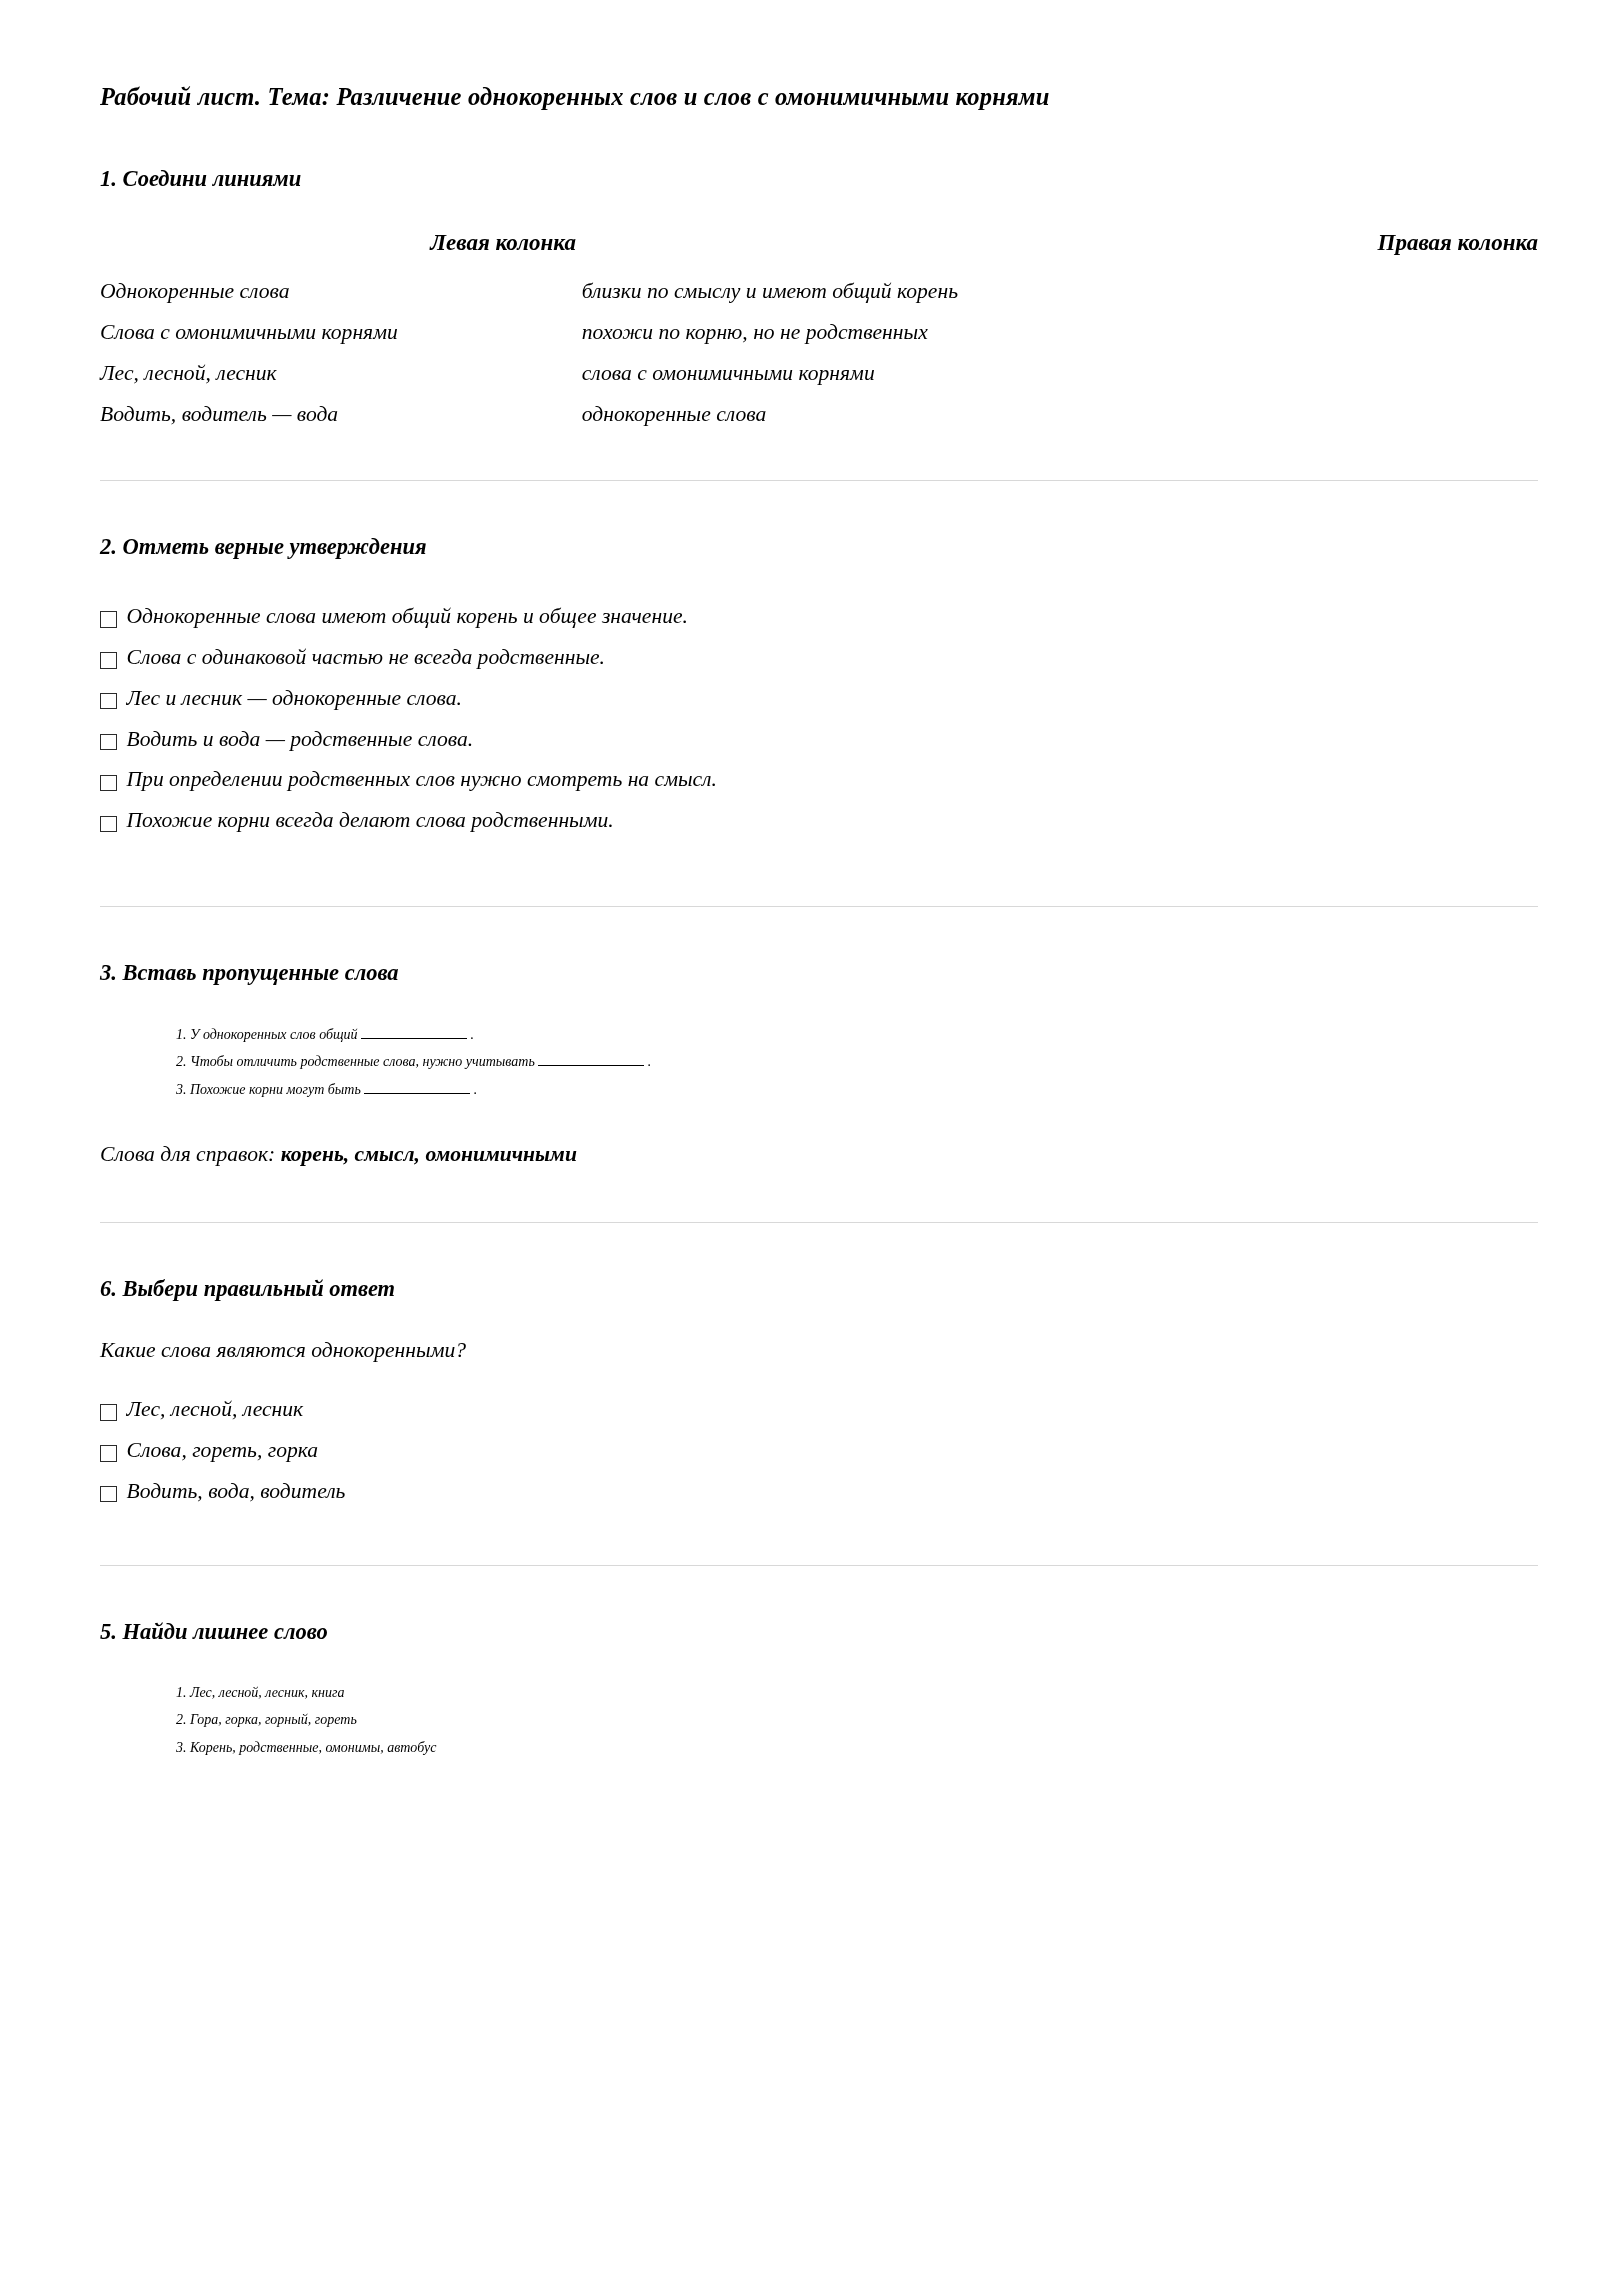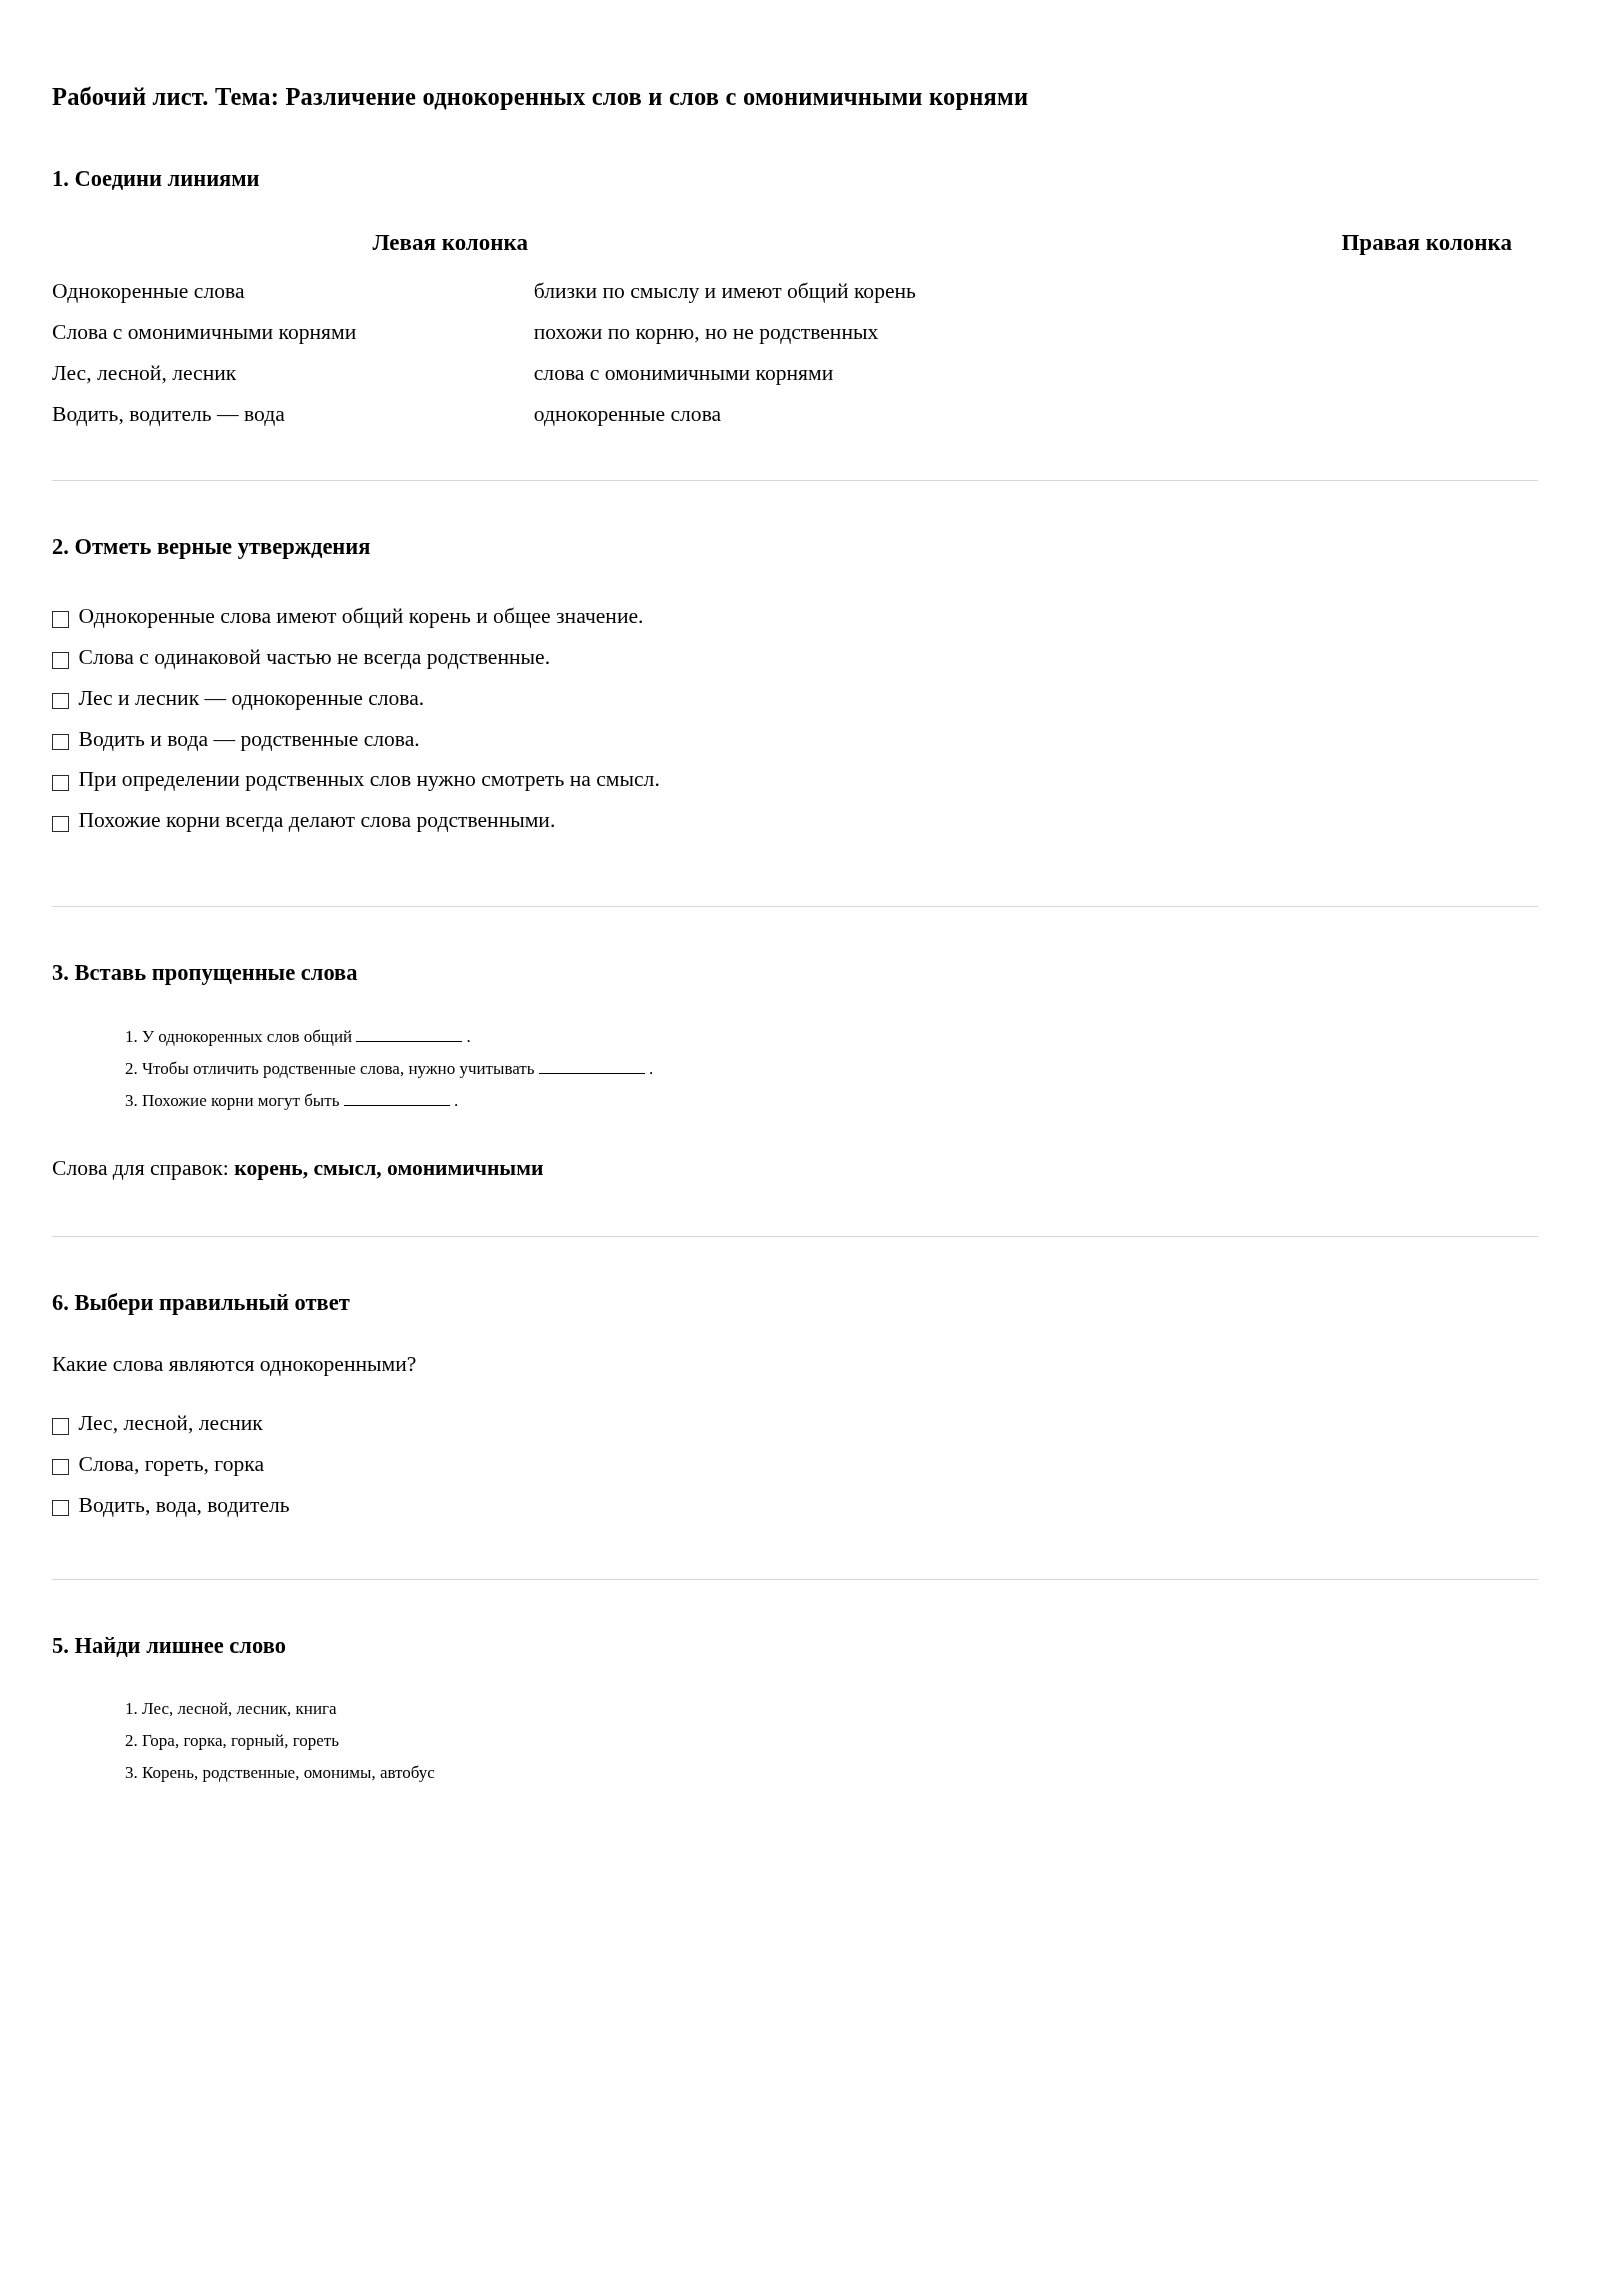--- a/index.html
+++ b/index.html
@@ -11,22 +11,23 @@
     width: 1620px;
     min-height: 2292px;
     font-family: "Liberation Serif", "DejaVu Serif", serif;
     color: #000000;
     -webkit-font-smoothing: antialiased;
   }
   .page {
     width: 1620px;
     min-height: 2292px;
     box-sizing: border-box;
-    padding: 71px 82px 59px 52px;
+    padding: 71px 82px 59px 100px;
     background: #ffffff;
+    font-style: italic;
   }
   .doc-title {
     font-size: 24.5px;
     font-weight: bold;
     letter-spacing: 0.2px;
     margin: 9.8px 0 0 0;
     line-height: 1.3;
   }
   .section {
     margin-top: 0;
@@ -83,21 +84,21 @@
     height: 14.7px;
     border: 1.4px solid #2b2b2b;
     margin: 5.9px 9.8px 0 0;
     flex: 0 0 auto;
     background: #fff;
   }
   
   ol.num-list {
     margin: 33px 0 0 0;
     padding-left: 90px;
-    font-size: 17px;
+    font-size: 14px;
     line-height: 1.55;
   }
   ol.num-list li {
     padding: 2.9px 0;
   }
   .blank {
     display: inline-block;
     border-bottom: 1px solid #000;
     width: 106px;
     vertical-align: baseline;

